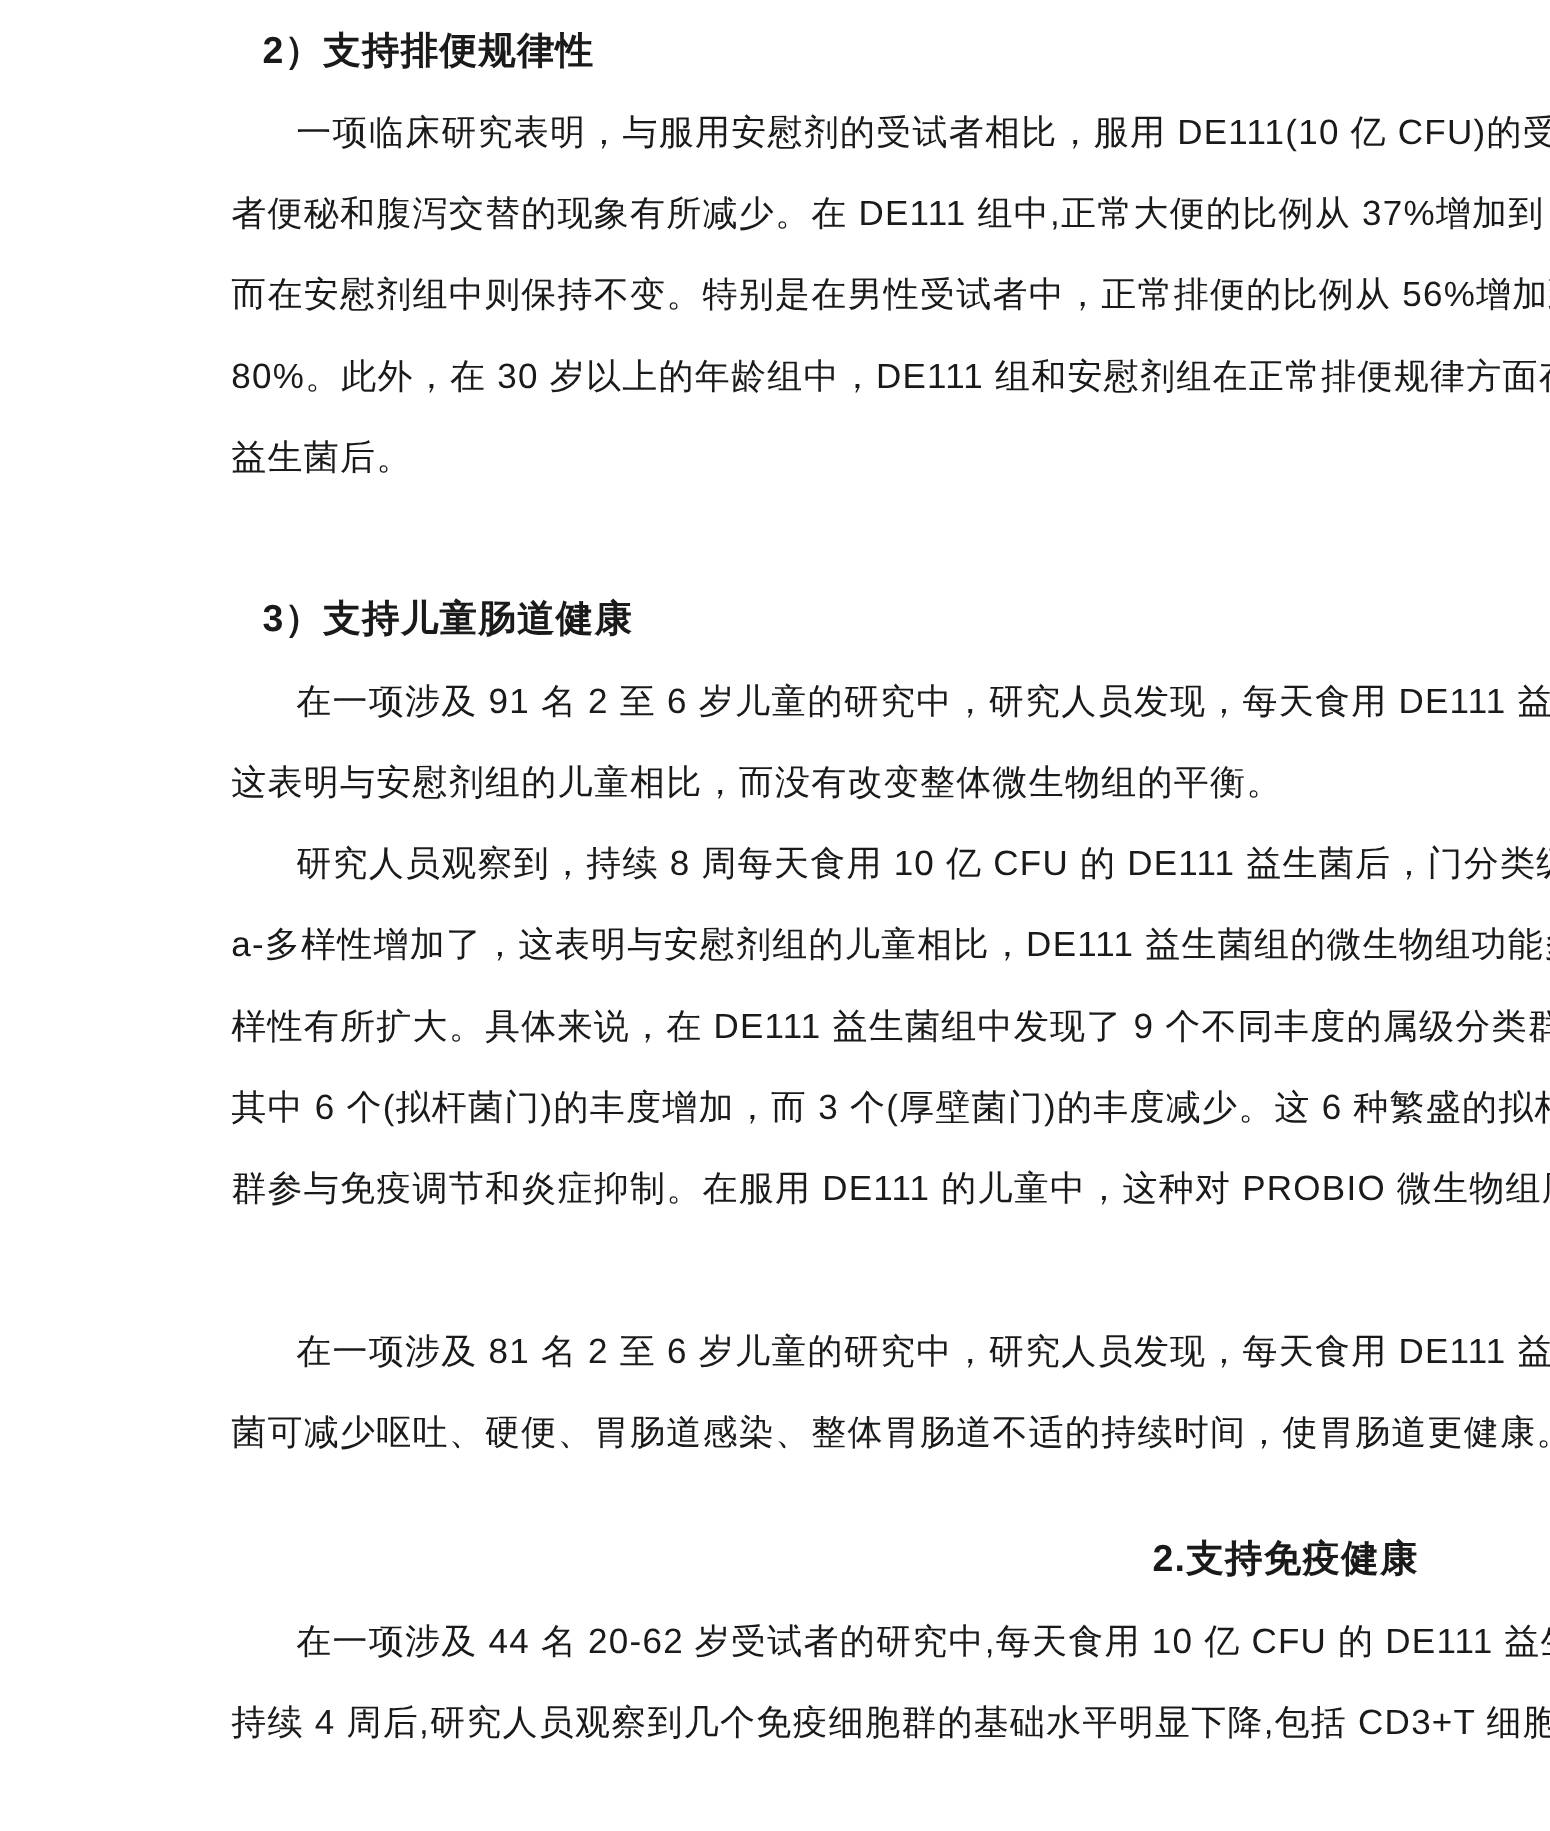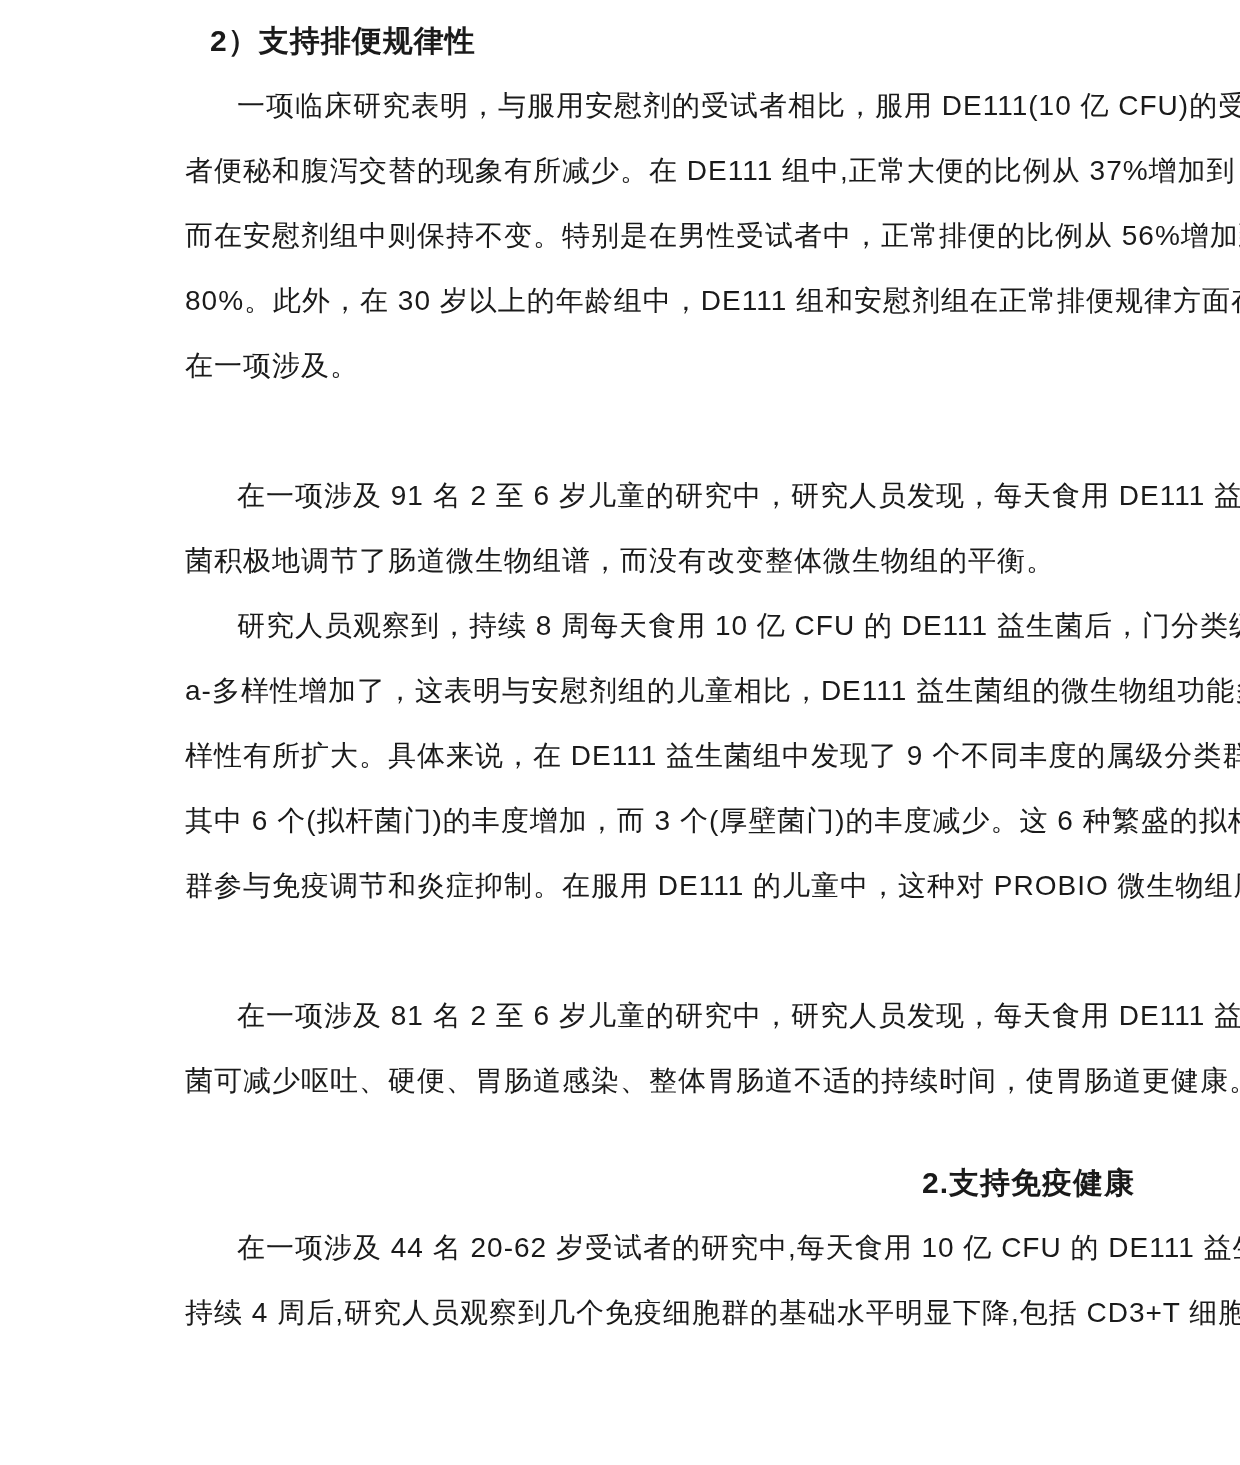--- a/index.html
+++ b/index.html
@@ -58,27 +58,28 @@
 
 <div class="page">
   <div class="content">
 
     <div class="line heading h-indent">2）支持排便规律性</div>
 
     <div class="line fill indent">一项临床研究表明，与服用安慰剂的受试者相比，服用 DE111(10 亿 CFU)的受试</div>
     <div class="line fill">者便秘和腹泻交替的现象有所减少。在 DE111 组中,正常大便的比例从 37%增加到 43%，</div>
     <div class="line fill">而在安慰剂组中则保持不变。特别是在男性受试者中，正常排便的比例从 56%增加到</div>
     <div class="line fill">80%。此外，在 30 岁以上的年龄组中，DE111 组和安慰剂组在正常排便规律方面存在</div>
-    <div class="line">在一项涉及。</div>
+    <div class="line">益生菌后。</div>
 
     <div class="line blank"></div>
 
+    <div class="line heading h-indent">3）支持儿童肠道健康</div>
 
     <div class="line fill indent">在一项涉及 91 名 2 至 6 岁儿童的研究中，研究人员发现，每天食用 DE111 益生</div>
-    <div class="line">菌积极地调节了肠道微生物组谱，而没有改变整体微生物组的平衡。</div>
+    <div class="line">这表明与安慰剂组的儿童相比，而没有改变整体微生物组的平衡。</div>
 
     <div class="line fill indent">研究人员观察到，持续 8 周每天食用 10 亿 CFU 的 DE111 益生菌后，门分类级的</div>
     <div class="line fill">a-多样性增加了，这表明与安慰剂组的儿童相比，DE111 益生菌组的微生物组功能多</div>
     <div class="line fill">样性有所扩大。具体来说，在 DE111 益生菌组中发现了 9 个不同丰度的属级分类群，</div>
     <div class="line fill">其中 6 个(拟杆菌门)的丰度增加，而 3 个(厚壁菌门)的丰度减少。这 6 种繁盛的拟杆菌</div>
     <div class="line fill">群参与免疫调节和炎症抑制。在服用 DE111 的儿童中，这种对 PROBIO 微生物组厚壁</div>
 
     <div class="line blank"></div>
 
     <div class="line fill indent">在一项涉及 81 名 2 至 6 岁儿童的研究中，研究人员发现，每天食用 DE111 益生</div>

